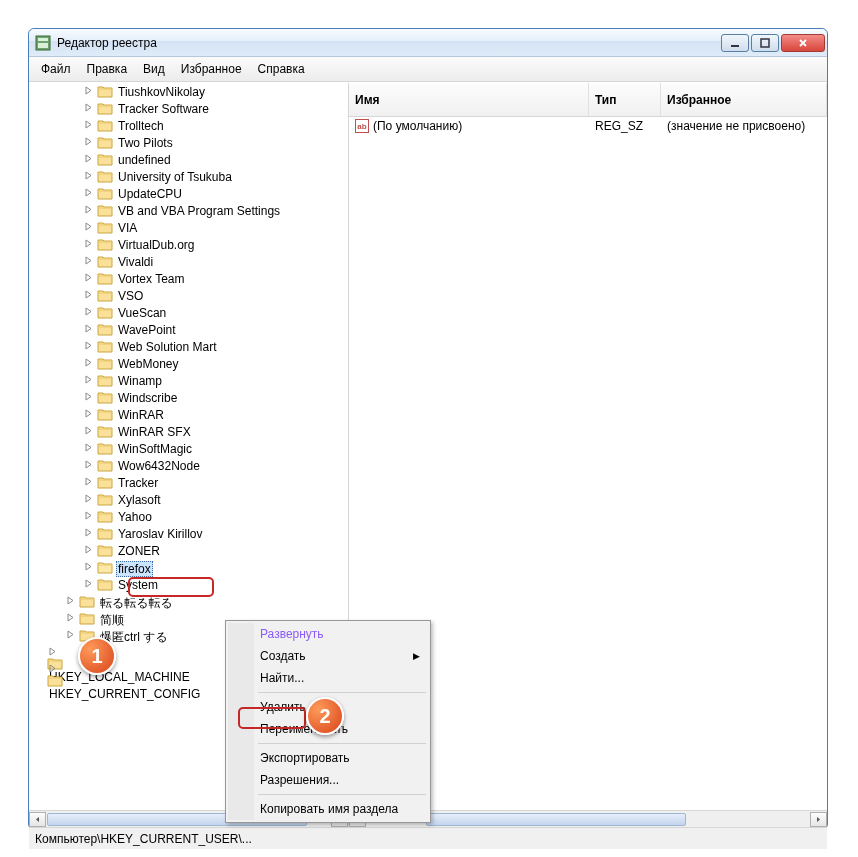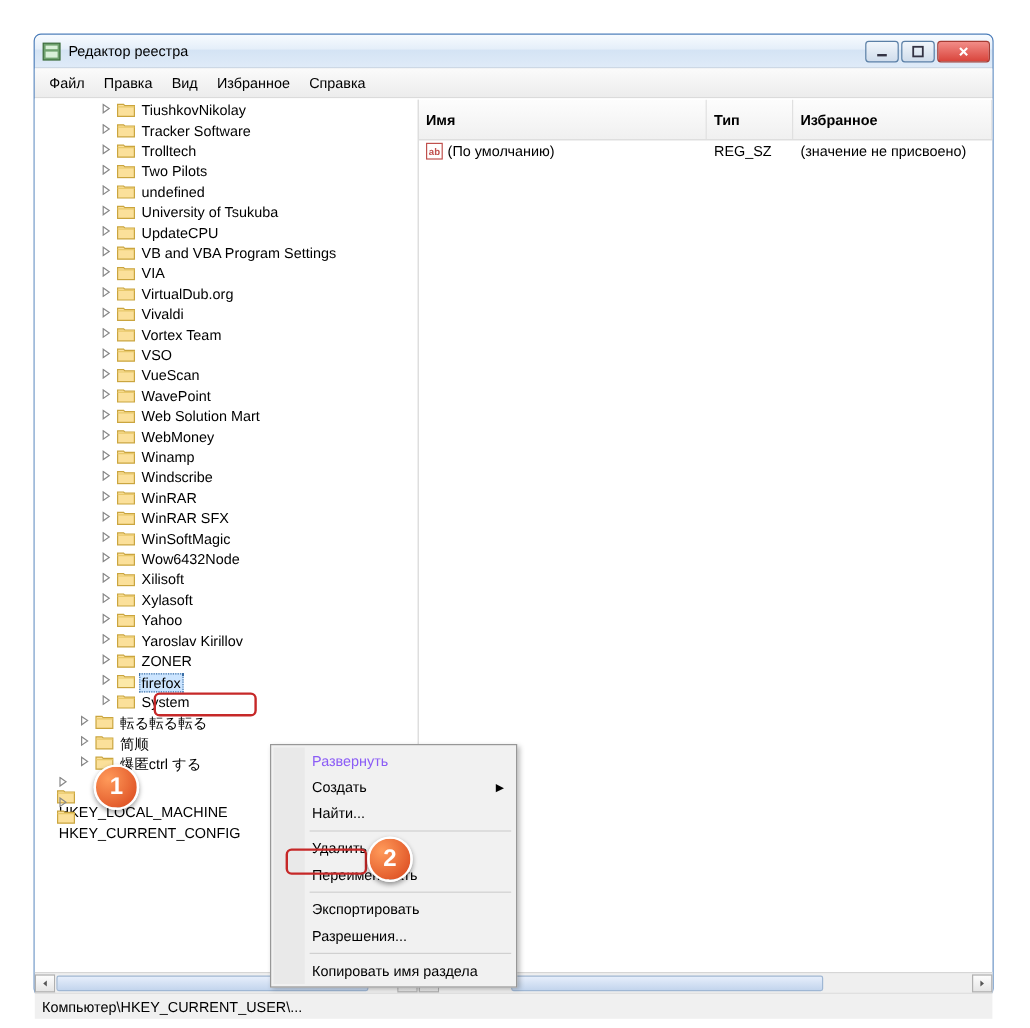--- a/index.html
+++ b/index.html
@@ -416,21 +416,21 @@
           <div class="tree-row indent-1">
             <span class="expander">
               <svg width="9" height="9" viewBox="0 0 9 9">
                 <path d="M2 1 L7 4.5 L2 8 Z" fill="none" stroke="#888"></path>
               </svg>
             </span>
             <span class="folder-icon"><svg viewBox="0 0 16 13">
                 <path d="M1 2 L6 2 L7 3 L15 3 L15 12 L1 12 Z" fill="#fbe09a" stroke="#caa53f"></path>
                 <path d="M1 4 L15 4" stroke="#e8c86a"></path>
               </svg></span>
-            <span class="tree-label">Xilisoft</span>
+            <span class="tree-label">Tracker</span>
           </div>
           <div class="tree-row indent-1">
             <span class="expander">
               <svg width="9" height="9" viewBox="0 0 9 9">
                 <path d="M2 1 L7 4.5 L2 8 Z" fill="none" stroke="#888"></path>
               </svg>
             </span>
             <span class="folder-icon"><svg viewBox="0 0 16 13">
                 <path d="M1 2 L6 2 L7 3 L15 3 L15 12 L1 12 Z" fill="#fbe09a" stroke="#caa53f"></path>
                 <path d="M1 4 L15 4" stroke="#e8c86a"></path>

